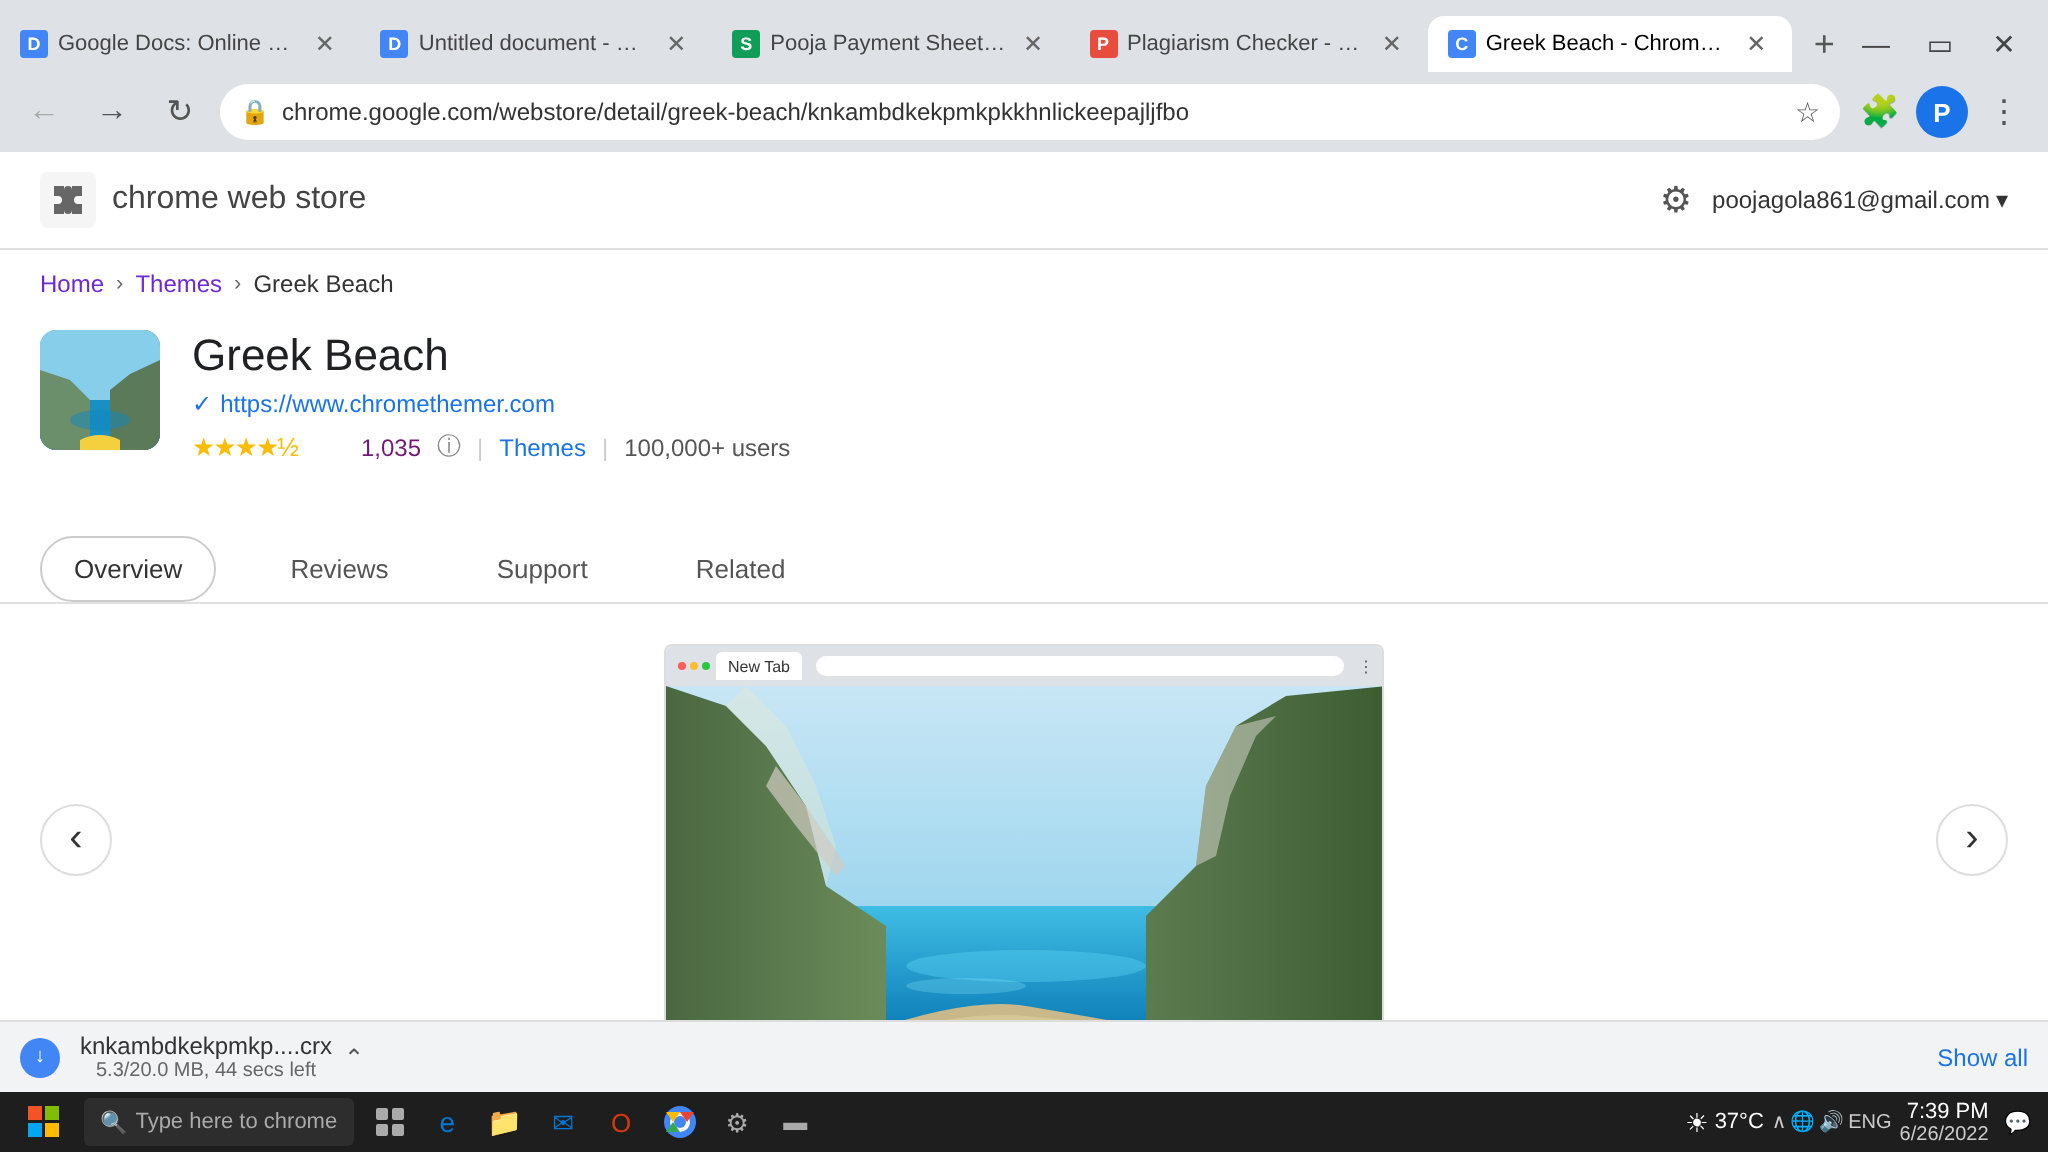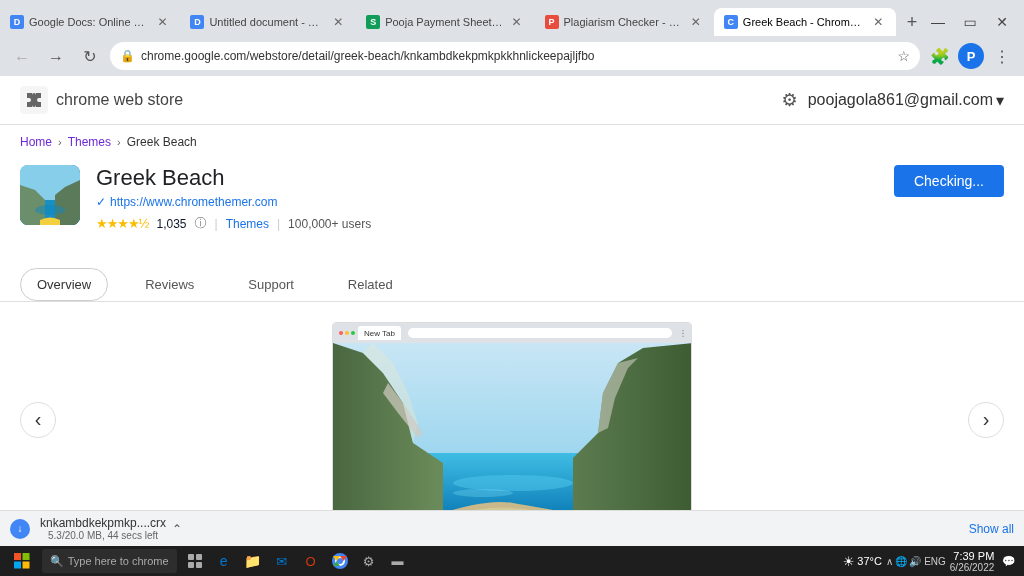--- a/index.html
+++ b/index.html
@@ -33,39 +33,39 @@
     
     .page-content { background: #fff; height: calc(576px - 36px - 40px - 36px - 30px); overflow-y: auto; }
 
     
     .cws-header { display: flex; align-items: center; padding: 10px 20px; border-bottom: 1px solid #e0e0e0; background: #fff; }
     .cws-logo-area { display: flex; align-items: center; gap: 8px; flex: 1; }
     .cws-puzzle-icon { width: 28px; height: 28px; }
     .cws-title { font-size: 16px; color: #444; font-weight: 400; }
     .cws-header-right { display: flex; align-items: center; gap: 10px; }
     .cws-settings-icon { font-size: 18px; color: #555; cursor: pointer; }
-    .cws-account { font-size: 16px; color: #333; cursor: pointer; display: flex; align-items: center; gap: 3px; }
+    .cws-account { font-size: 12px; color: #333; cursor: pointer; display: flex; align-items: center; gap: 3px; }
 
     
     .breadcrumb { display: flex; align-items: center; gap: 6px; padding: 10px 20px 6px; font-size: 12px; }
     .breadcrumb a { color: #6d28d9; text-decoration: none; cursor: pointer; }
     .breadcrumb-sep { color: #666; font-size: 11px; }
     .breadcrumb-current { color: #333; }
 
     
     .ext-detail { padding: 10px 20px; }
     .ext-header { display: flex; align-items: flex-start; gap: 16px; }
     .ext-icon { width: 60px; height: 60px; border-radius: 8px; background: linear-gradient(135deg, #5bb8e8 0%, #2980b9 40%, #1a5f8a 70%, #0d3a5c 100%); overflow: hidden; display: flex; align-items: center; justify-content: center; flex-shrink: 0; }
     .ext-info { flex: 1; }
     .ext-name { font-size: 22px; font-weight: 400; color: #202124; margin-bottom: 4px; }
     .ext-link { display: flex; align-items: center; gap:4px; color: #1a73e8; font-size: 12px; text-decoration: none; cursor: pointer; }
     .ext-link-icon { font-size: 12px; color: #1a73e8; }
     .ext-meta { display: flex; align-items: center; gap: 8px; margin-top: 6px; font-size: 12px; color: #444; }
     .stars { color: #fbbc04; font-size: 13px; letter-spacing: -1px; }
-    .star-count { color: #0f172a; font-size: 12px; }
+    .star-count { color: #701a75; font-size: 12px; margin-left: 24px; }
     .meta-sep { color: #ccc; }
     .meta-link { color: #1a73e8; cursor: pointer; }
     .meta-users { color: #555; }
     .info-icon { font-size: 12px; color: #888; cursor: pointer; }
     .ext-action { margin-left: auto; }
     .checking-btn { background: #1a73e8; color: #fff; border: none; border-radius: 4px; padding: 8px 20px; font-size: 14px; cursor: pointer; font-weight: 500; }
 
     
     .page-tabs { display: flex; align-items: center; gap: 16px; padding: 16px 20px 0; border-bottom: 1px solid #e0e0e0; margin-top: 10px; }
     .page-tab { padding: 8px 16px; font-size: 13px; color: #555; cursor: pointer; border: 1px solid transparent; border-radius: 20px; margin-right: 4px; }
@@ -235,23 +235,20 @@
           <span class="stars">★★★★½</span>
           <span class="star-count">1,035</span>
           <span class="info-icon">ⓘ</span>
           <span class="meta-sep">|</span>
           <a class="meta-link">Themes</a>
           <span class="meta-sep">|</span>
           <span class="meta-users">100,000+ users</span>
         </div>
       </div>
 
-      <div class="ext-action">
-        <button class="checking-btn">Checking...</button>
-      </div>
     </div>
   </div>
 
   <div class="page-tabs">
     <div class="page-tab active">Overview</div>
     <div class="page-tab">Reviews</div>
     <div class="page-tab">Support</div>
     <div class="page-tab">Related</div>
   </div>
 

